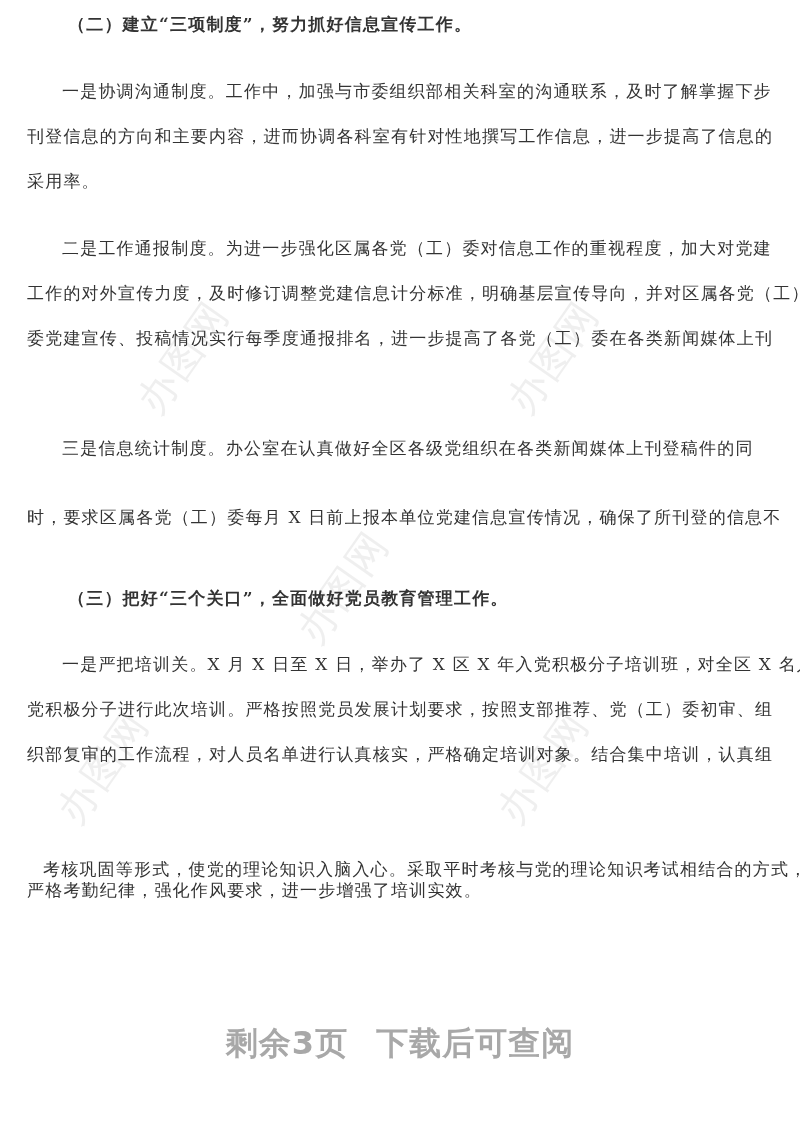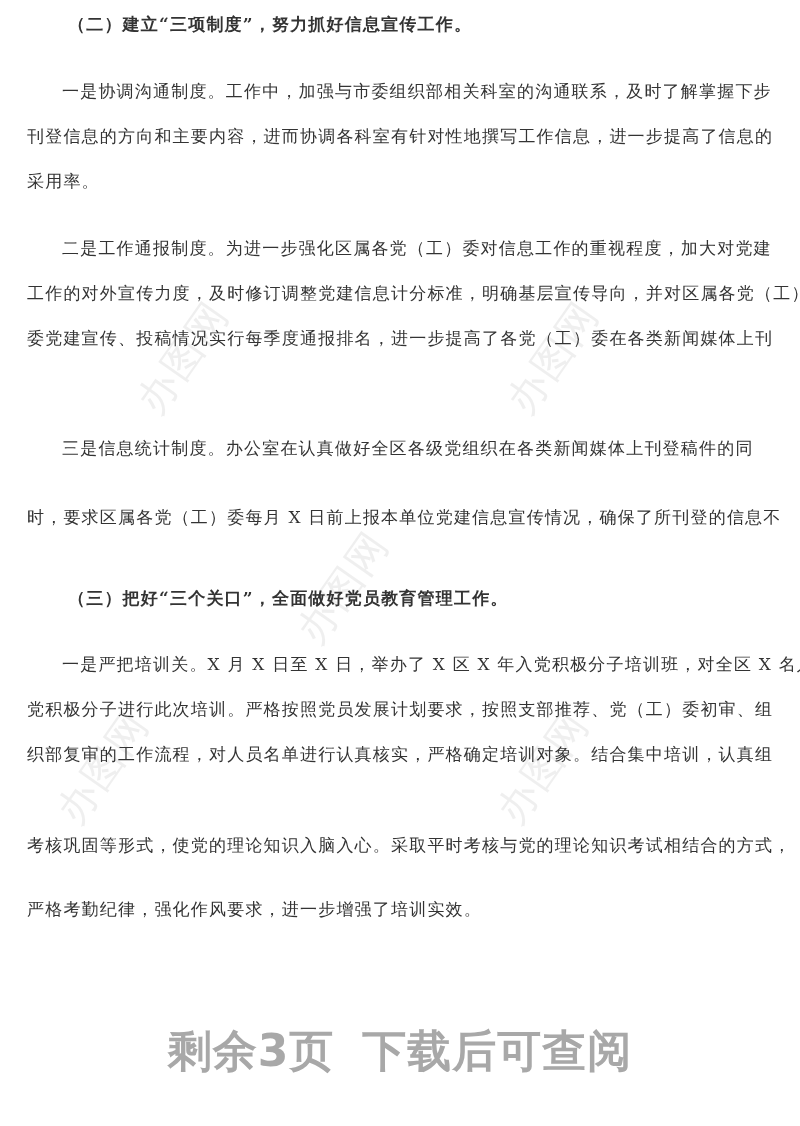--- a/index.html
+++ b/index.html
@@ -7,21 +7,21 @@
          font-family: "DejaVu Serif", "Liberation Serif", serif; color: #333333; }
   .page { position: absolute; left: 0; top: 0; width: 800px; height: 1126px; }
   .line { position: absolute; left: 27px; width: 750px; font-size: 17px; white-space: nowrap;
           letter-spacing: 1.2px; line-height: 24px; }
   .heading { font-weight: bold; }
   .lead { font-weight: normal; }
   .watermark { position: absolute; font-family: "DejaVu Sans", sans-serif; font-size: 40px;
                color: rgba(180,180,180,0.22); transform: rotate(-55deg); white-space: nowrap;
                pointer-events: none; letter-spacing: 2px; }
   .footer-banner { position: absolute; left: 0; width: 800px; top: 1022px; text-align: center;
-                   font-family: "DejaVu Sans", sans-serif; font-weight: bold; font-size: 44px;
+                   font-family: "DejaVu Sans", sans-serif; font-weight: bold; font-size: 32px;
                    color: #a8a8a8; letter-spacing: 1px; }
   .footer-banner span { margin: 0 14px; }
 </style>
 </head>
 <body>
 
 <div class="page">
 
   <div class="watermark" style="left:120px; top:330px;">办图网</div>
   <div class="watermark" style="left:490px; top:330px;">办图网</div>
@@ -48,19 +48,19 @@
   </div>
   <div class="line" style="top:481px;margin-top:24px;">时，要求区属各党（工）委每月 X 日前上报本单位党建信息宣传情况，确保了所刊登的信息不</div>
 
   <div class="line heading" style="top:586px; left:68px;">（三）把好“三个关口”，全面做好党员教育管理工作。</div>
 
   <div class="line" style="top:652px; left:62px;">
     <span class="lead">一是严把培训关。</span><span>X 月 X 日至 X 日，举办了 X 区 X 年入党积极分子培训班，对全区 X 名入</span>
   </div>
   <div class="line" style="top:742px;">织部复审的工作流程，对人员名单进行认真核实，严格确定培训对象。结合集中培训，认真组</div>
   <div class="line" style="top:697px;">党积极分子进行此次培训。严格按照党员发展计划要求，按照支部推荐、党（工）委初审、组</div>
-  <div class="line" style="top:833px;">考核巩固等形式，使党的理论知识入脑入心。采取平时考核与党的理论知识考试相结合的方式，</div>
-  <div class="line" style="top:878px;margin-top:19px;">严格考勤纪律，强化作风要求，进一步增强了培训实效。</div>
+  <div class="line" style="top:857px;margin-left:16px;">考核巩固等形式，使党的理论知识入脑入心。采取平时考核与党的理论知识考试相结合的方式，</div>
+  <div class="line" style="top:878px;">严格考勤纪律，强化作风要求，进一步增强了培训实效。</div>
 
   <div class="footer-banner">
     <span>剩余3页</span><span>下载后可查阅</span>
   </div>
 </div>
 
 </body></html>

